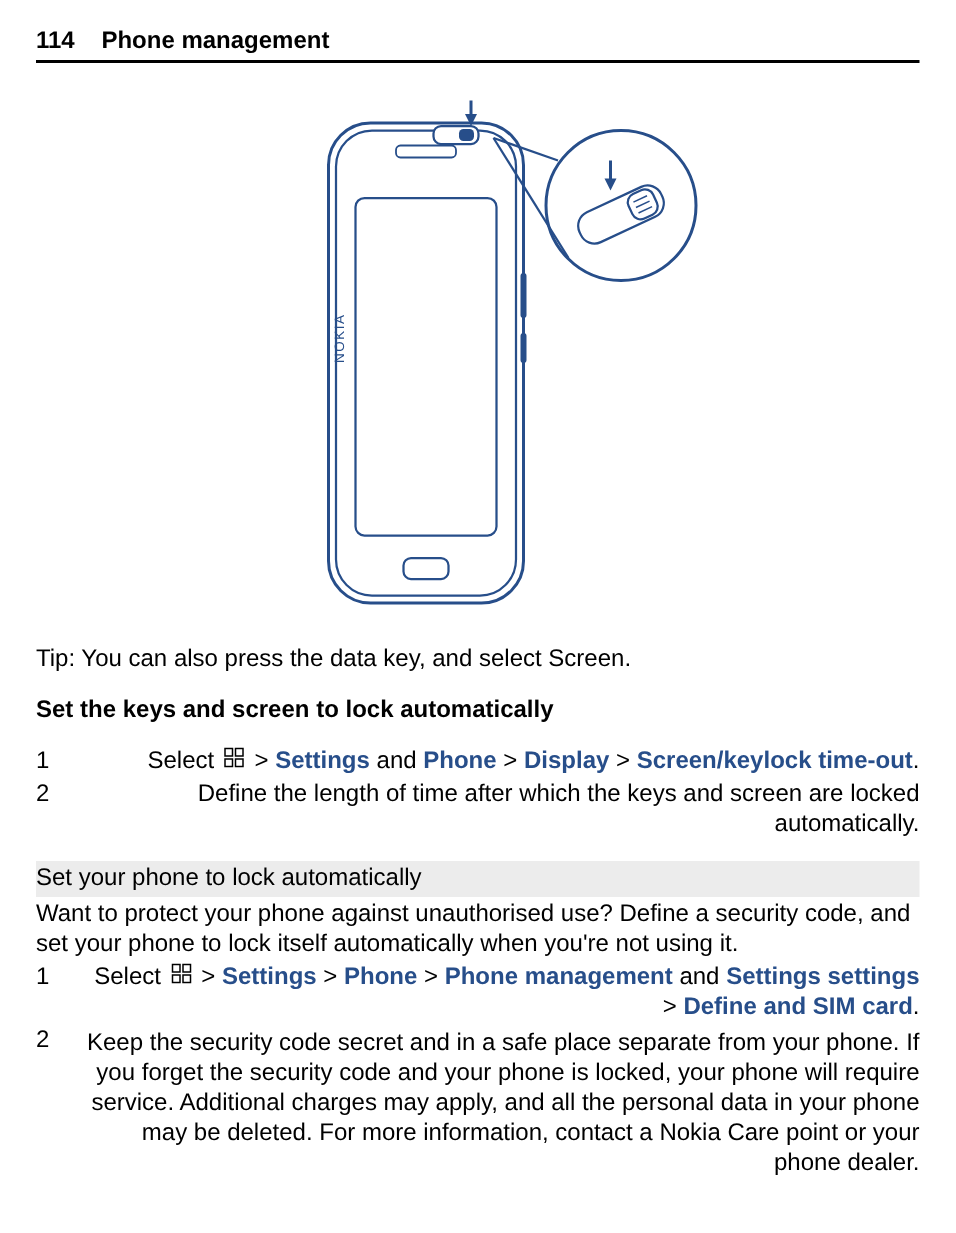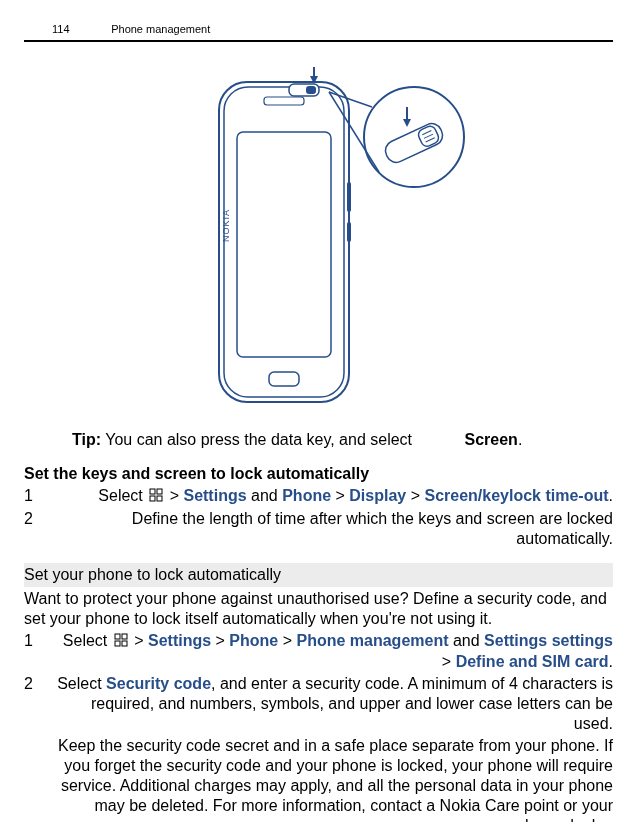--- a/index.html
+++ b/index.html
@@ -11,35 +11,34 @@
       background: #fff;
       padding: 18px 24px 24px 24px;
       line-height: 1.25;
     }
     .header {
       border-bottom: 2px solid #000;
       padding-bottom: 2px;
       margin-bottom: 20px;
     }
     .header-text {
-      font-weight: normal;
-      font-size: 11px;
-      margin-left: 28px;
+      font-weight: bold;
+      font-size: 16px;
     }
     .figure {
       display: flex;
       justify-content: center;
       margin-bottom: 18px;
     }
     .tip {
       margin-bottom: 14px;
     }
     .section-title {
       font-weight: bold;
-      margin-bottom: 2px;
+      margin-bottom: 14px;
     }
     .section-title-bar {
       font-weight: normal;
       background: #ececec;
       padding: 2px 4px 2px 0;
       margin-bottom: 2px;
     }
     .block {
       margin-bottom: 14px;
     }
@@ -62,22 +61,21 @@
       margin-bottom: 2px;
     }
     .sub-para {
       margin-top: 2px;
     }
     .bold-link {
       font-weight: bold;
       color: #274e8a;
     }
     .bold {
-      font-weight: bold;
-      margin-left: 48px;
+      font-weight: normal;
     }
     .menu-icon {
       display: inline-block;
       vertical-align: middle;
       margin: 0 2px;
     }
   </style>
 </head>
 <body>
 
@@ -161,20 +159,17 @@
             <rect x="1" y="1" width="5" height="5" fill="none" stroke="#000" stroke-width="1"></rect>
             <rect x="8" y="1" width="5" height="5" fill="none" stroke="#000" stroke-width="1"></rect>
             <rect x="1" y="8" width="5" height="5" fill="none" stroke="#000" stroke-width="1"></rect>
             <rect x="8" y="8" width="5" height="5" fill="none" stroke="#000" stroke-width="1"></rect>
           </svg></span><span> &gt; </span><span class="bold-link">Settings</span><span>  &gt; </span><span class="bold-link">Phone</span><span>  &gt; </span><span class="bold-link">Phone management</span><span> and </span><span class="bold-link">Settings settings</span><span>  &gt; </span><span class="bold-link">Define and SIM card</span><span>.</span>
     </div>
   </div>
   <div class="list-item">
     <div class="list-num">2</div>
     <div class="list-body">
-      <div class="para">
-        <span>Select </span><span class="bold-link">Security code</span><span>, and enter a security code. A minimum of 4 characters is required, and numbers, symbols, and upper and lower case letters can be used.</span>
-      </div>
       <div class="sub-para">Keep the security code secret and in a safe place separate from your phone. If you forget the security code and your phone is locked, your phone will require service. Additional charges may apply, and all the personal data in your phone may be deleted. For more information, contact a Nokia Care point or your phone dealer.</div>
     </div>
   </div>
 
 </div>
 
 </body></html>

